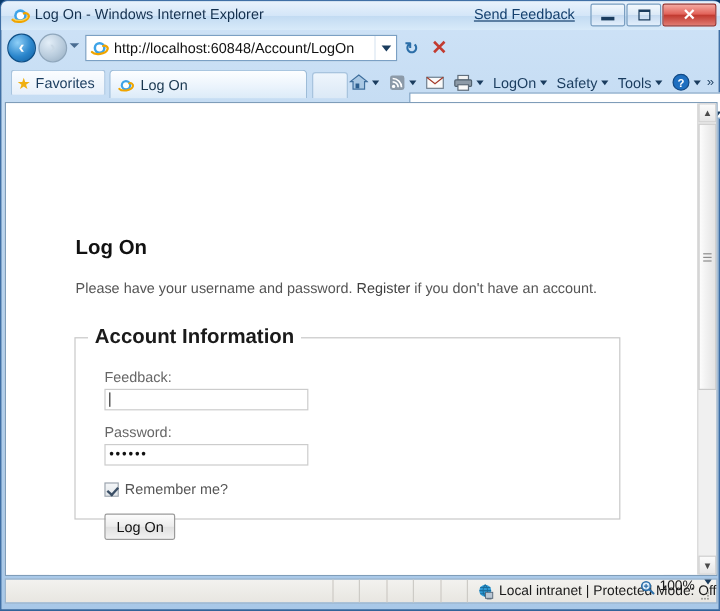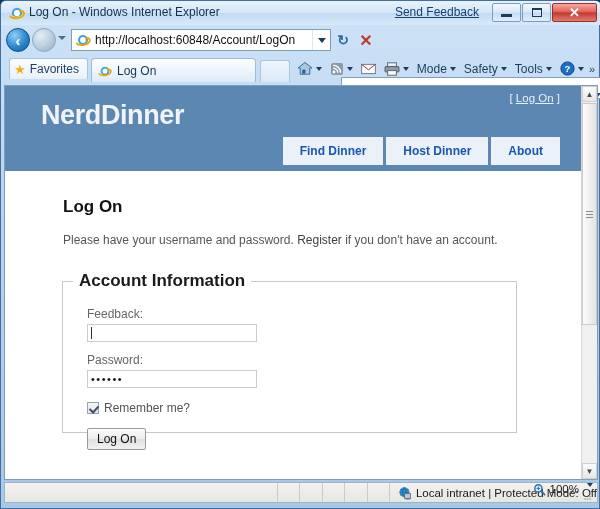--- a/index.html
+++ b/index.html
@@ -486,21 +486,21 @@
         <span>
           <svg width="16" height="14" viewBox="0 0 16 14">
             <rect x="3.6" y="0.8" width="8.8" height="4" fill="#f2f2f2" stroke="#5d6b79"></rect>
             <rect x="1" y="4.6" width="14" height="5.4" rx="1" fill="#8d9aa7" stroke="#50606e"></rect>
             <rect x="3.6" y="8.6" width="8.8" height="4.6" fill="#fafafa" stroke="#5d6b79"></rect>
           </svg>
         </span>
         <i class="caret"></i>
       </span>
       <span class="cmd-item">
-        <span>Mode</span>
+        <span>LogOn</span>
         <i class="caret"></i>
       </span>
       <span class="cmd-item">
         <span>Safety</span>
         <i class="caret"></i>
       </span>
       <span class="cmd-item">
         <span>Tools</span>
         <i class="caret"></i>
       </span>
@@ -513,33 +513,20 @@
         </span>
         <i class="caret"></i>
       </span>
       <span class="chev">»</span>
     </div>
   </div>
 
   <div class="content">
     <div class="page">
 
-      <div class="page-band">
-        <div class="brand">NerdDinner</div>
-        <div class="logon-corner">
-          <span>[</span>
-          <a>Log On</a>
-          <span>]</span>
-        </div>
-        <div class="navtabs">
-          <div class="navtab">Find Dinner</div>
-          <div class="navtab">Host Dinner</div>
-          <div class="navtab">About</div>
-        </div>
-      </div>
 
       <div class="white-box">
         <div class="h2">Log On</div>
         <div class="intro">
           <span>Please have your username and password. </span><a>Register</a><span> if you don't have an account.</span>
         </div>
 
         <fieldset class="acct">
           <legend>Account Information</legend>
           <div class="fldwrap">

